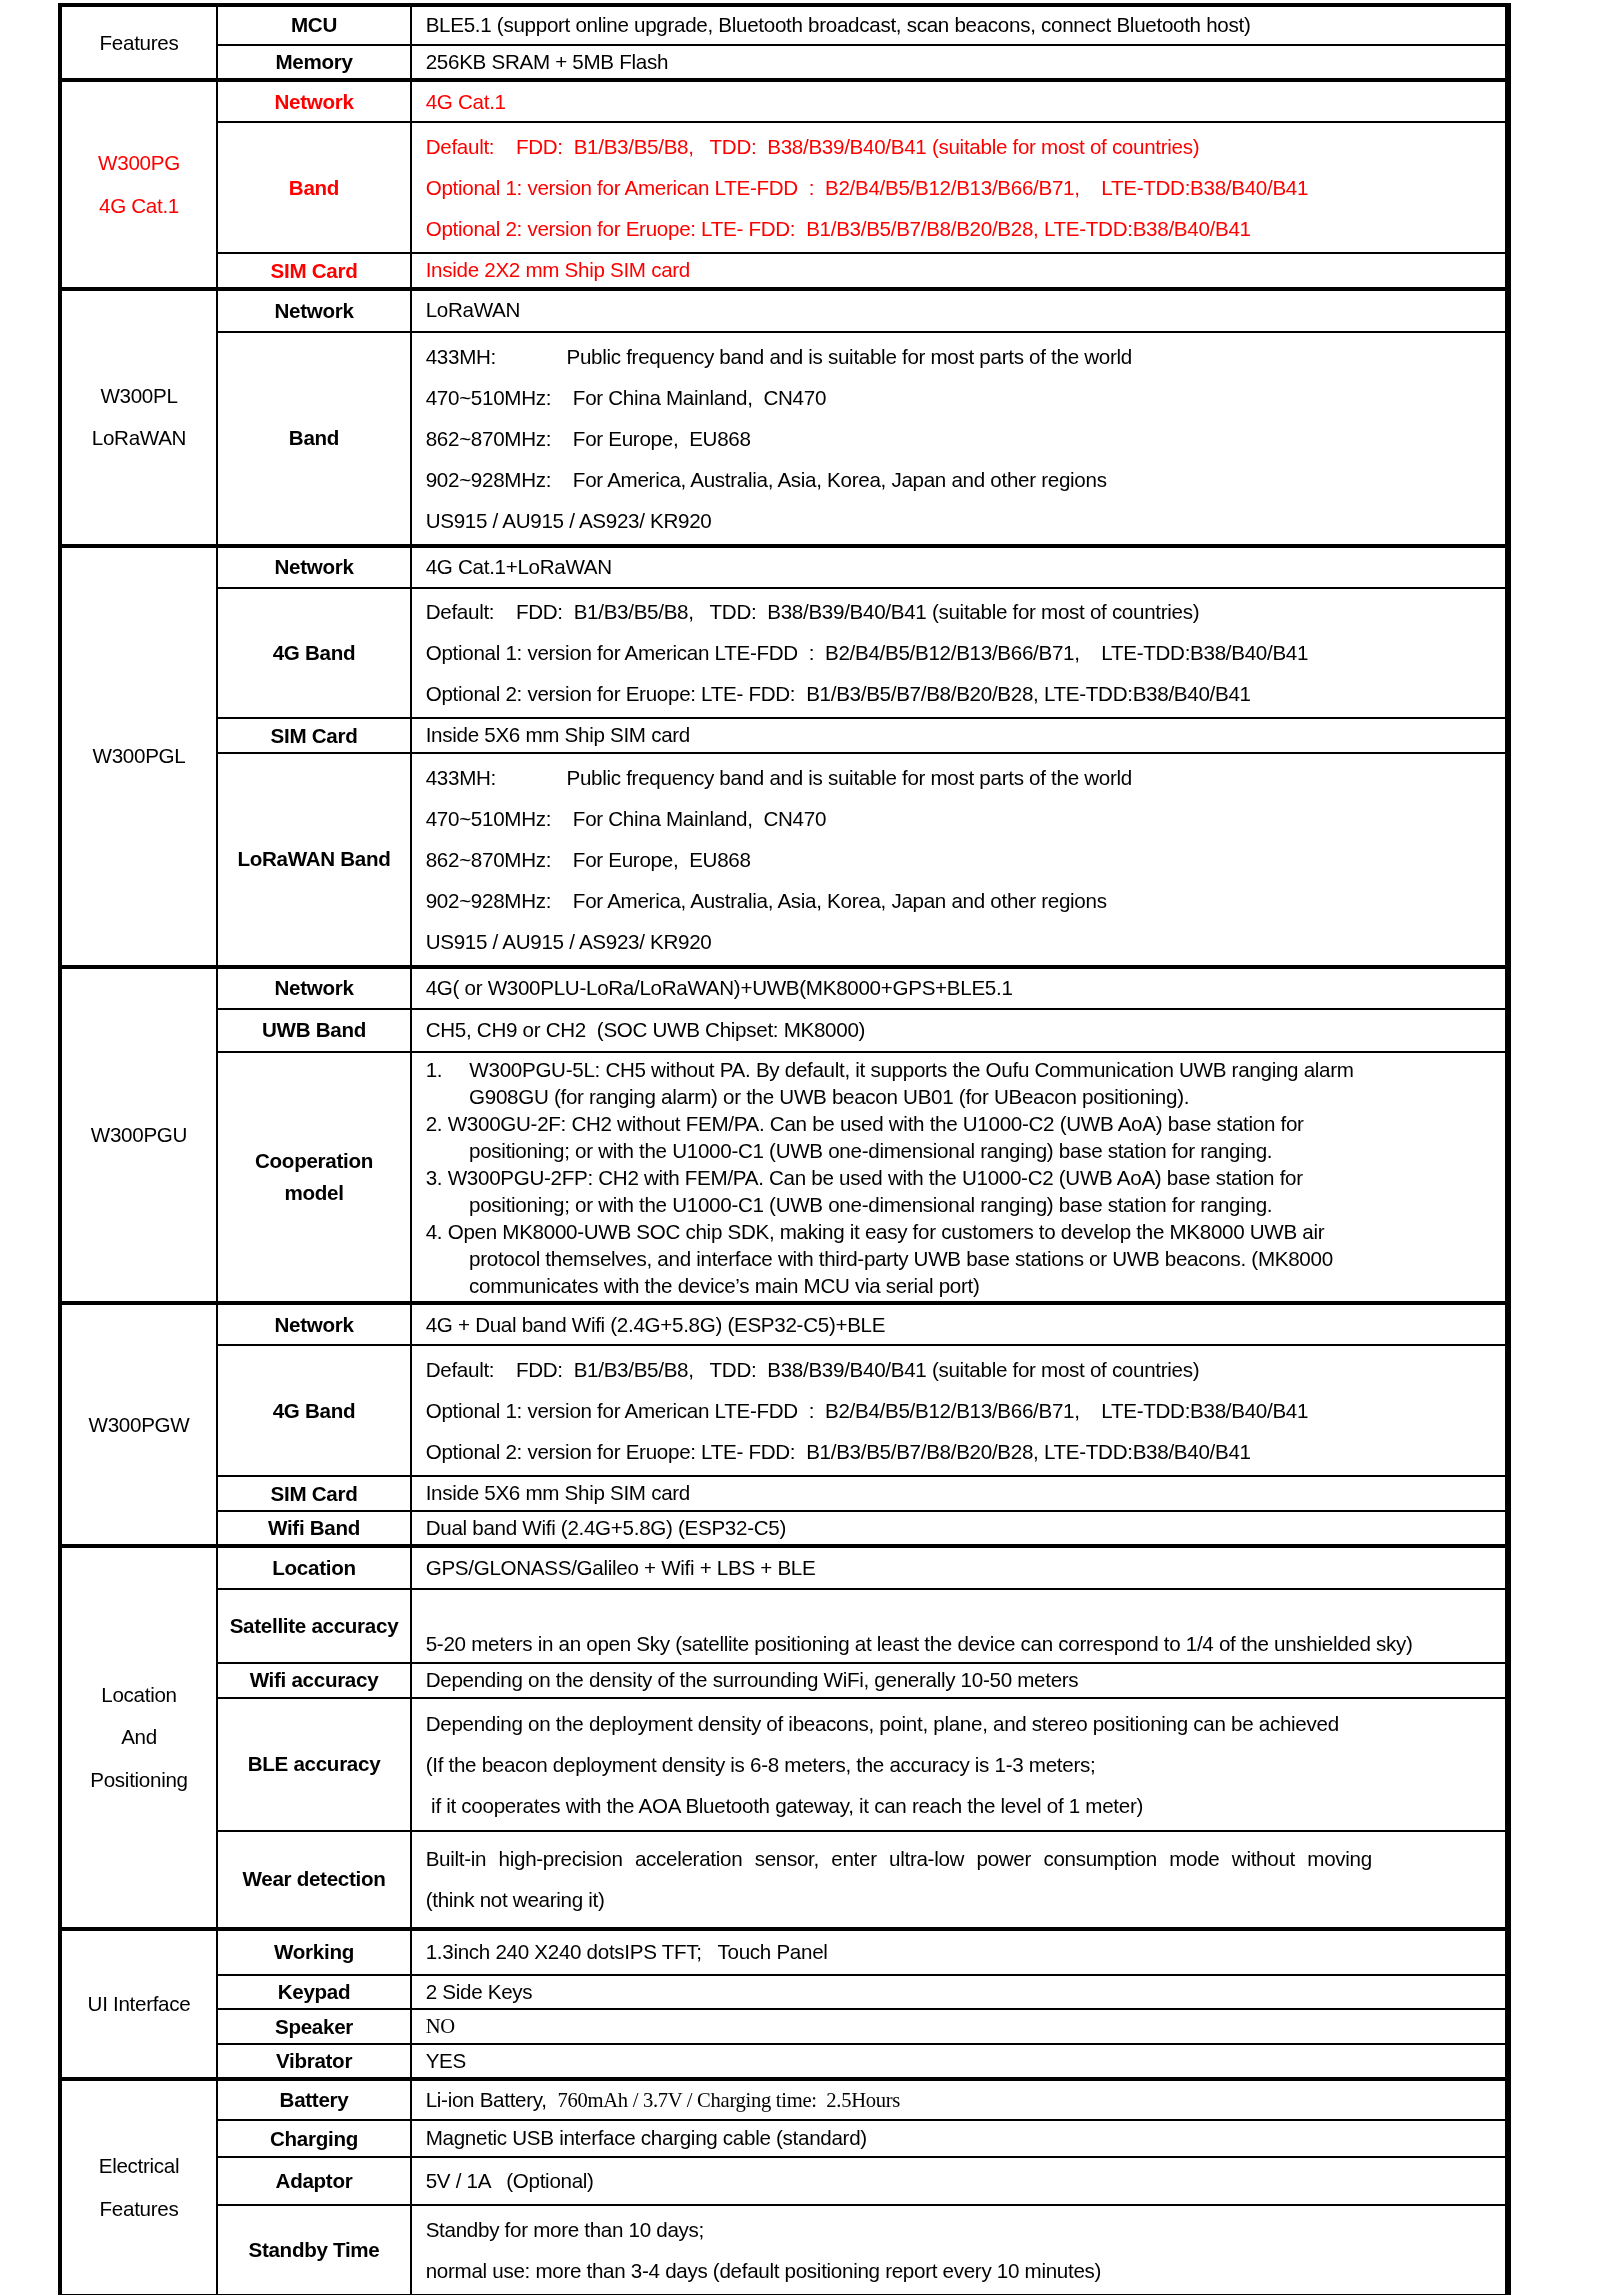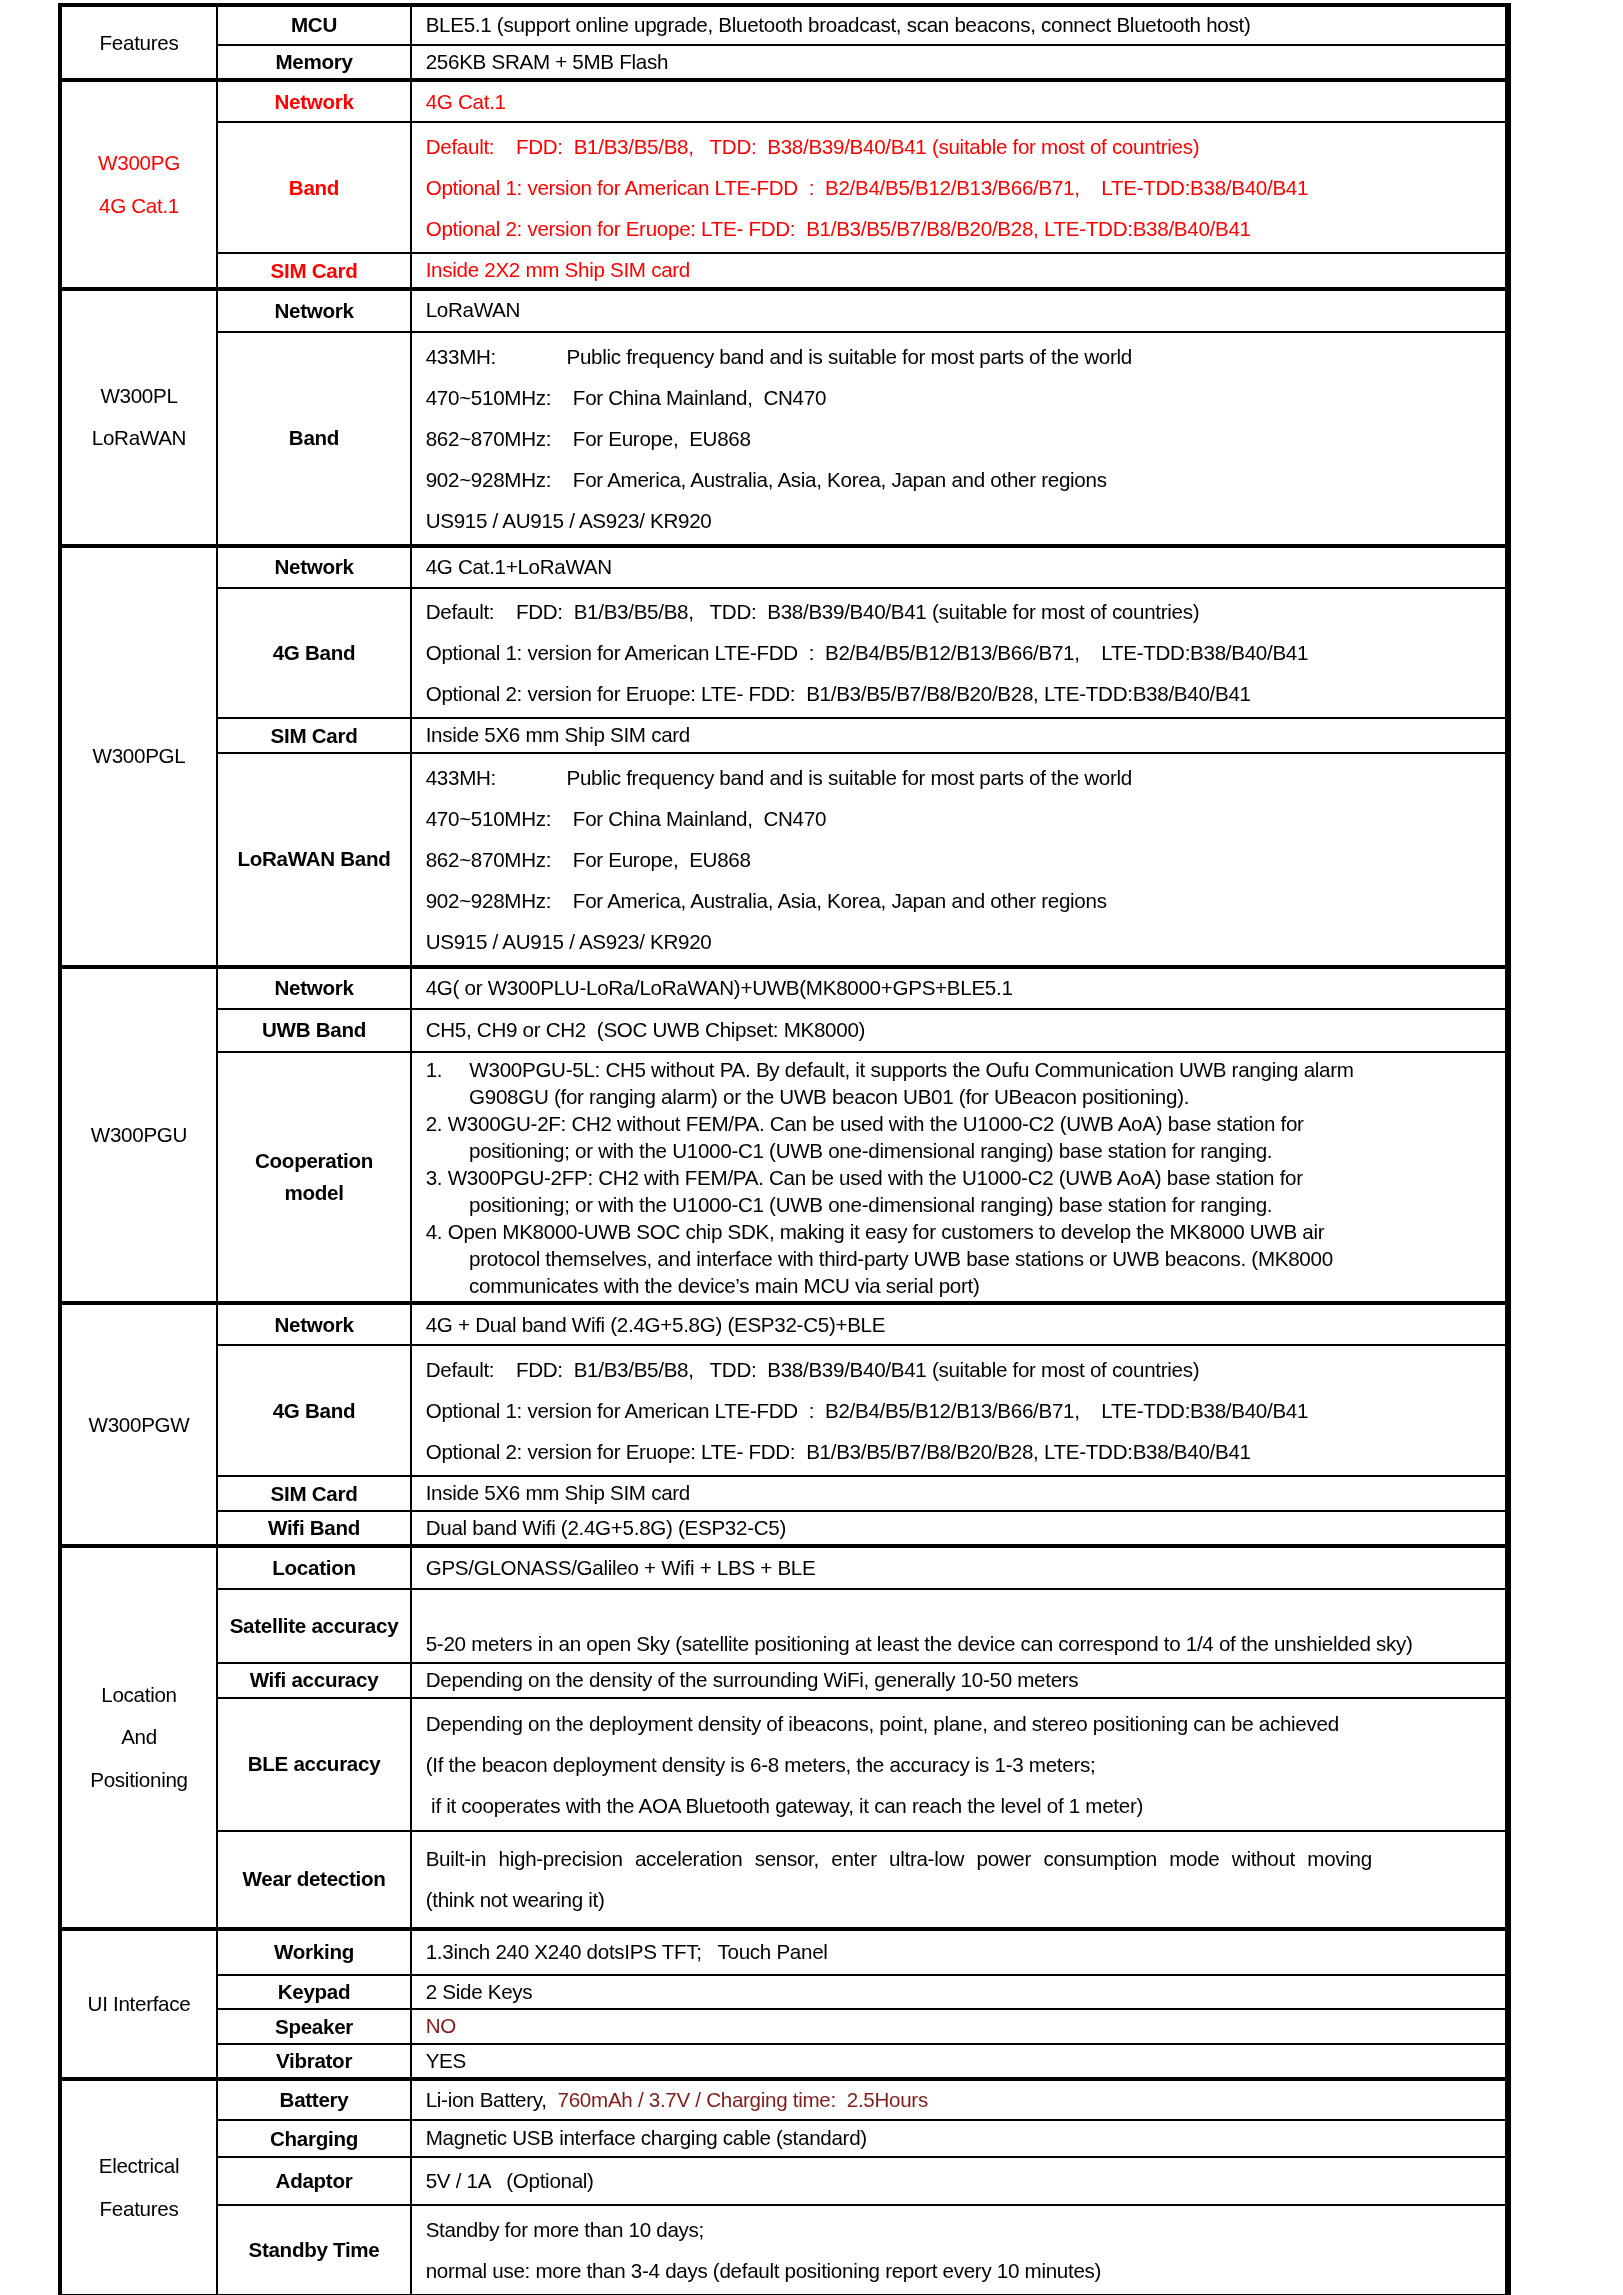--- a/index.html
+++ b/index.html
@@ -25,21 +25,21 @@
   }
   tr.sec > td{border-top-width:4.9px;}
   td.g{text-align:center;line-height:2.05;padding:0 2.9px;}
   td.l{text-align:center;line-height:1.55;padding:0 5.9px;font-weight:bold;}
   td.v{padding:2.9px 5.9px 2.9px 13.7px;}
   .line{white-space:pre-wrap;line-height:1.3;}
   td.v-wide .line{line-height:41px;}
   td.v-coop .line{line-height:27px;}
   td.v-para .line{line-height:30px;margin-top:36px;}
   tr.red td{color:#ff0000;}
-  .c-red{color:#7f1d1d;}
+  .c-red{color:#000000;font-family:Liberation Serif, serif;}
   td.just .line:first-child{word-spacing:6.9px;}
   .seg{white-space:pre-wrap;}
 </style>
 </head>
 <body>
 
 <table class="spec">
   <colgroup>
     <col style="width:157px">
       <col style="width:194px">

